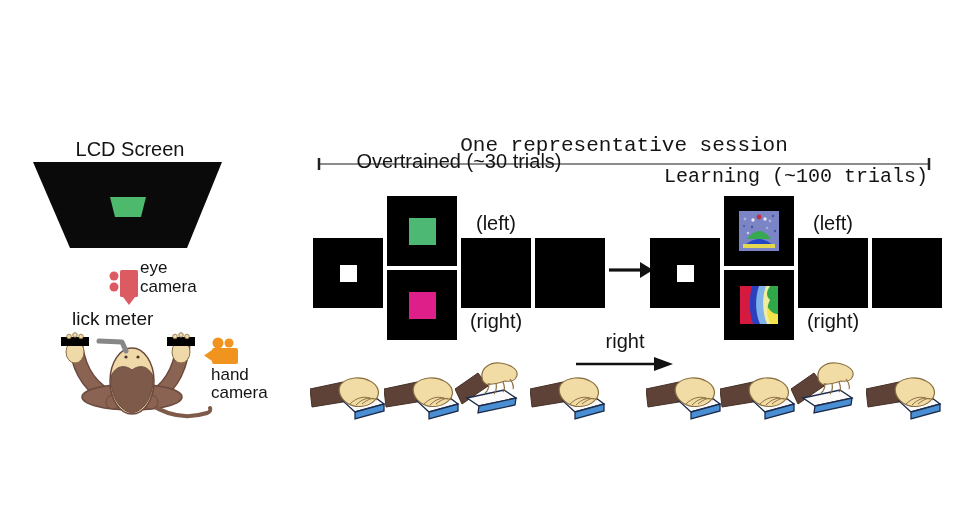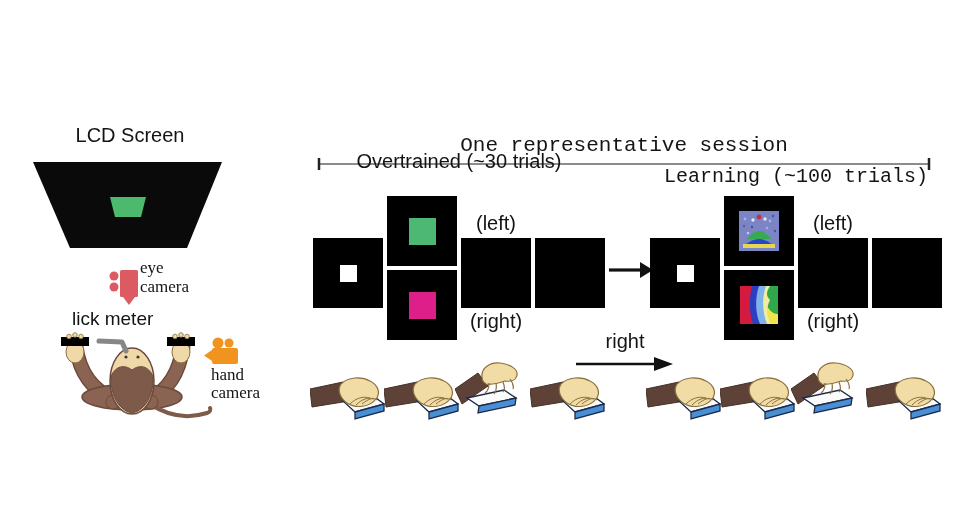--- a/index.html
+++ b/index.html
@@ -3,33 +3,33 @@
 <meta charset="utf-8">
 <style>
   html,body{margin:0;padding:0;}
   body{background:#fff;font-family:"Liberation Sans",sans-serif;color:#141414;}
   .canvas{position:relative;width:960px;height:530px;background:#ffffff;overflow:hidden;}
   .abs{position:absolute;}
   .lbl{position:absolute;color:#141414;white-space:nowrap;}
   .center{text-align:center;}
   .f20{font-size:20px;line-height:22px;}
   .f21{font-size:21px;line-height:23px;}
-  .f17{font-size:17px;line-height:18px;font-family:Liberation Serif, serif;}
+  .f17{font-size:17px;line-height:18px;}
   .f19{font-size:19px;line-height:20px;}
   .screen{position:absolute;width:70px;height:70px;background:#000;display:flex;align-items:center;justify-content:center;}
   .fix-dot{width:17px;height:17px;background:#fff;}
   .stim{width:27px;height:27px;}
   svg{display:block;}
 </style>
 </head>
 <body>
 
 <div class="canvas">
 
-  <div class="lbl f20 center abs" style="left:30px;top:124px;width:200px;">LCD Screen</div>
+  <div class="lbl f20 center abs" style="left:30px;top:138px;width:200px;">LCD Screen</div>
 
   <svg class="abs" style="left:28px;top:156px;" width="200" height="95" viewBox="0 0 200 95">
     <polygon points="5,6 194,6 159,92 42,92" fill="#0a0a0a"></polygon>
     <polygon points="82,41 118,41 113,61 87,61" fill="#4cb96d"></polygon>
   </svg>
 
   <svg class="abs" style="left:103px;top:264px;" width="40" height="42" viewBox="0 0 40 42">
     <circle cx="11" cy="12" r="4.5" fill="#dc5a62"></circle>
     <circle cx="11" cy="23" r="4.5" fill="#dc5a62"></circle>
     <rect x="17" y="6" width="18" height="27" rx="1.5" fill="#dc5a62"></rect>

